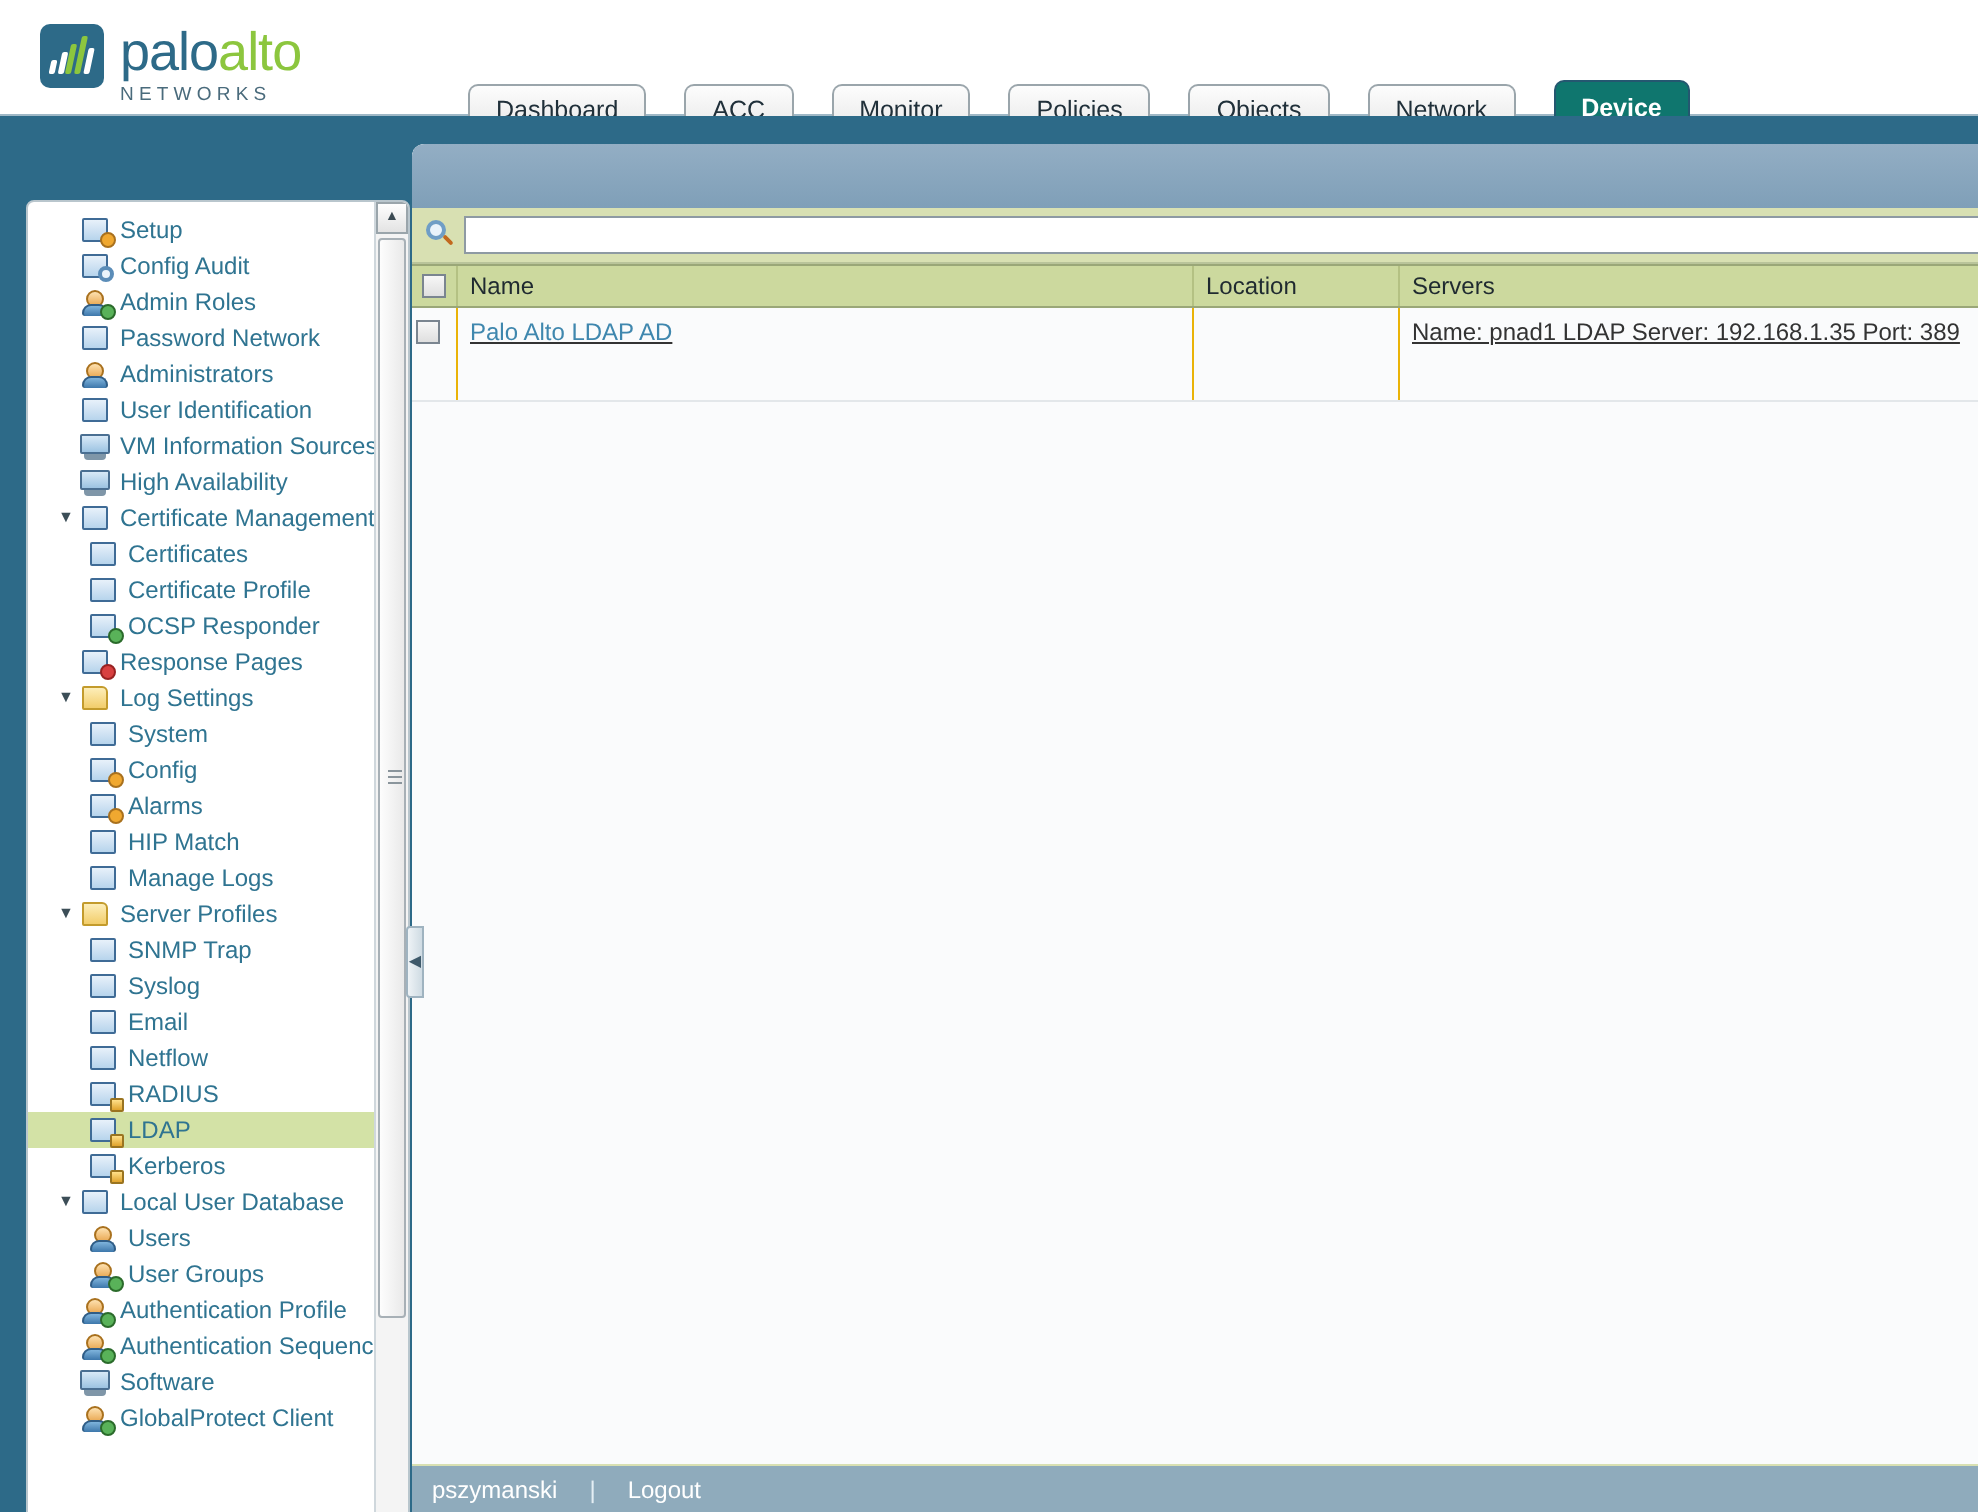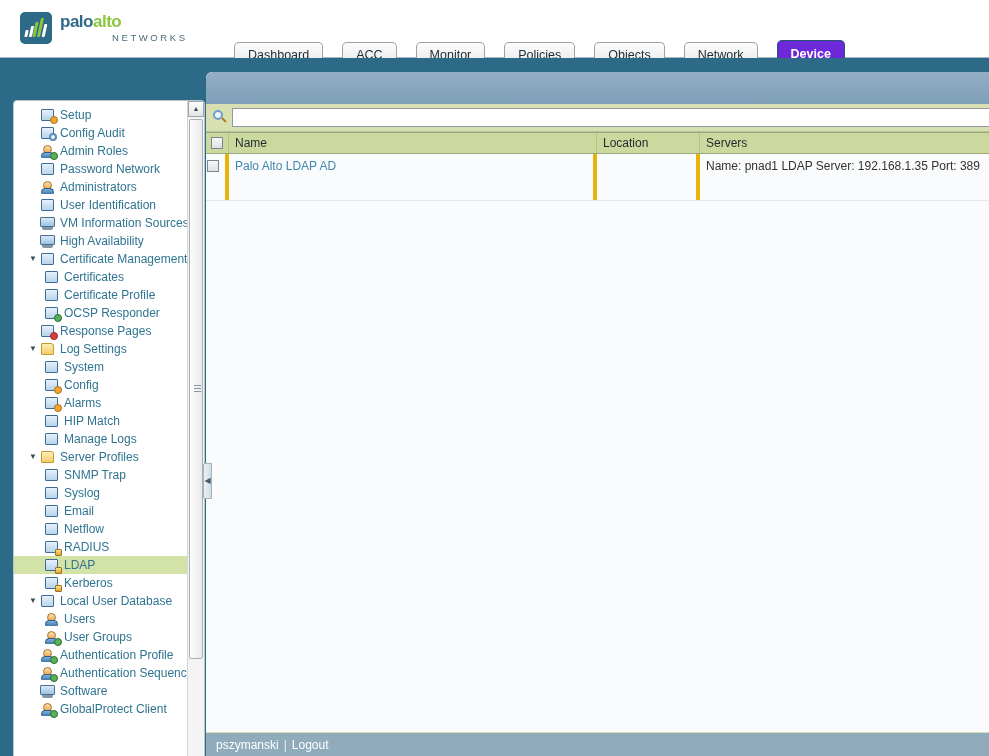--- a/index.html
+++ b/index.html
@@ -35,48 +35,48 @@
     width: 3px; border-radius: 1px;
     transform: skewX(-12deg);
   }
   .logo-mark i.b1 { left: 5px;  height: 7px; }
   .logo-mark i.b2 { left: 9.5px;  height: 11px; }
   .logo-mark i.b3 { left: 14px; height: 15px; background: #8cc63e; }
   .logo-mark i.b4 { left: 18.5px; height: 19px; background: #8cc63e; }
   .logo-mark i.b5 { left: 23px; height: 13px; }
   .logo-text { line-height: 1; padding-top: 1px; }
   .logo-text .lt1 {
-    font-size: 17px; font-weight: bold; letter-spacing: -0.5px;
+    font-size: 27px; font-weight: normal; letter-spacing: -0.5px;
   }
   .logo-text .lt1 .palo { color: #2d6a88; }
   .logo-text .lt1 .alto { color: #8cc63e; }
   .logo-text .lt2 {
     font-size: 9.5px; color: #4a6b7c; letter-spacing: 2.6px;
-    margin-top: 3px; margin-left: 52px; font-weight: normal;
+    margin-top: 3px; font-weight: normal;
   }
 
   
   .tabs {
     position: absolute; left: 234px; top: 40px;
     display: flex; align-items: flex-end; gap: 19px;
     height: 27px;
   }
   .tab {
     height: 25px; line-height: 24px;
     padding: 0 13px;
     background: linear-gradient(#fdfdfd, #e6e6e6);
     border: 1px solid #9aa5ab;
     border-bottom: none;
     border-radius: 5px 5px 0 0;
     color: #20303a; font-size: 12.5px;
     white-space: nowrap; cursor: pointer;
     text-align: center;
   }
   .tab.active {
-    background: #6d28d9;
+    background: #0f766e;
     border-color: #245770;
     color: #ffffff; font-weight: bold;
     height: 27px; line-height: 26px;
   }
 
   
   .body-area {
     position: absolute; left: 0; top: 58px;
     width: 989px; height: 698px;
     background: #2d6a88;
@@ -292,22 +292,23 @@
     display: inline-block; cursor: pointer;
   }
   .trow {
     display: flex; min-height: 47px;
     background: #fafbfc;
     border-bottom: 1px solid #e3e7ea;
   }
   .trow .td {
     font-size: 12px; color: #333;
     padding: 5px 6px 0 6px;
-    border-right: 4px solid #eab308;
+    border-right: 1px solid #eab308;
     overflow: hidden;
+    text-decoration: underline;
   }
   .trow .td.col-check { padding-top: 6px; align-items: flex-start; }
   .row-link { color: #3f87ae; cursor: pointer; }
 
   
   .actionbar {
     position: absolute; left: 0; bottom: 17px;
     width: 790px; height: 28px;
     background: #d8e0b2;
     border-top: 1px solid #b9c49a;
@@ -343,21 +344,21 @@
     background: #ffffff; border: 1px solid #b99b34;
   }
 
   
   .statusbar {
     position: absolute; left: 206px; bottom: 0;
     width: 783px; height: 24px;
     background: #8fabbc;
     color: #ffffff; font-size: 12px;
     display: flex; align-items: center;
-    padding-left: 10px; gap: 5px;
+    padding-left: 10px; gap: 16px;
     border-top: 1px solid #d8e0b2;
   }
   .statusbar .sep { color: #e4eef4; }
   .statusbar .lnk { cursor: pointer; }
 </style>
 </head>
 <body>
 
 <div class="topbar">
   <div class="logo-wrap">

